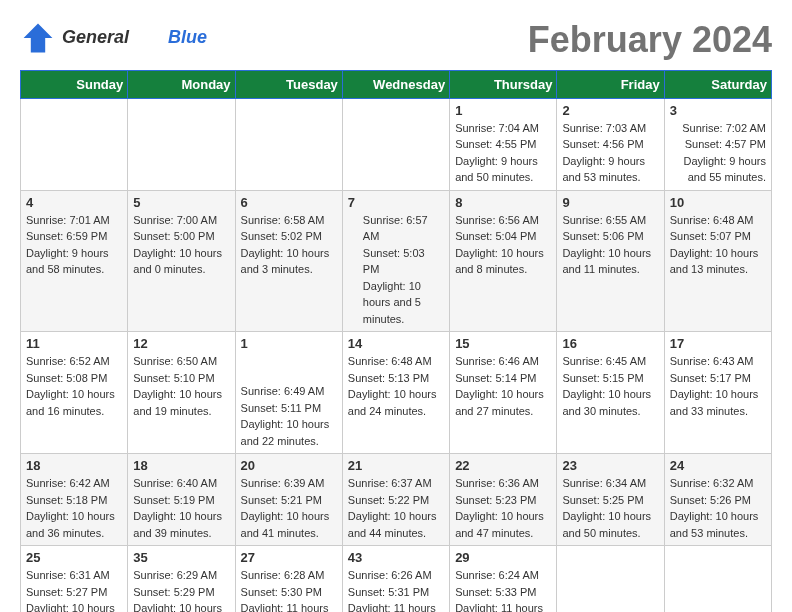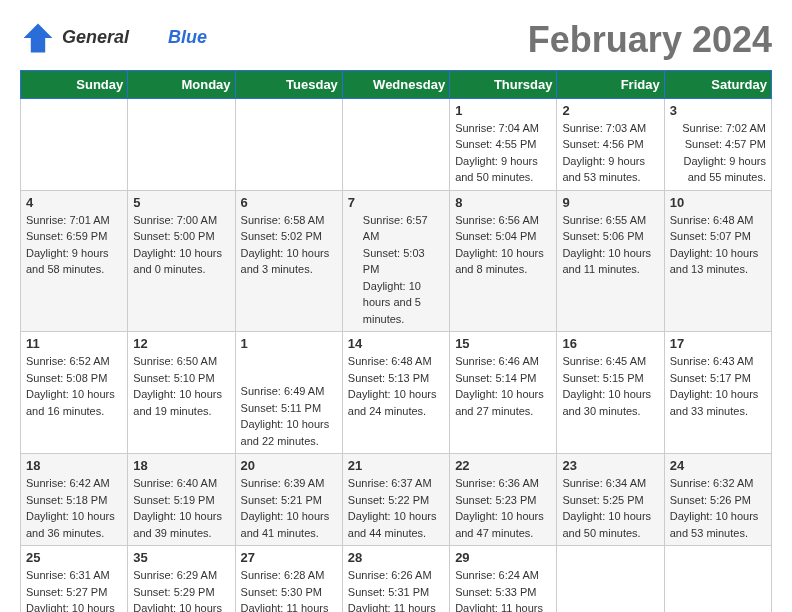--- a/index.html
+++ b/index.html
@@ -296,21 +296,21 @@
 Sunset: 5:29 PM
 Daylight: 10 hours and 59 minutes.</div>
         </td>
         <td>
           <div class="day-number">27</div>
           <div class="day-info" style="white-space: pre-line;">Sunrise: 6:28 AM
 Sunset: 5:30 PM
 Daylight: 11 hours and 2 minutes.</div>
         </td>
         <td>
-          <div class="day-number">28</div>
+          <div class="day-number">43</div>
           <div class="day-info" style="white-space: pre-line;">Sunrise: 6:26 AM
 Sunset: 5:31 PM
 Daylight: 11 hours and 5 minutes.</div>
         </td>
         <td>
           <div class="day-number">29</div>
           <div class="day-info" style="white-space: pre-line;">Sunrise: 6:24 AM
 Sunset: 5:33 PM
 Daylight: 11 hours and 8 minutes.</div>
         </td>

